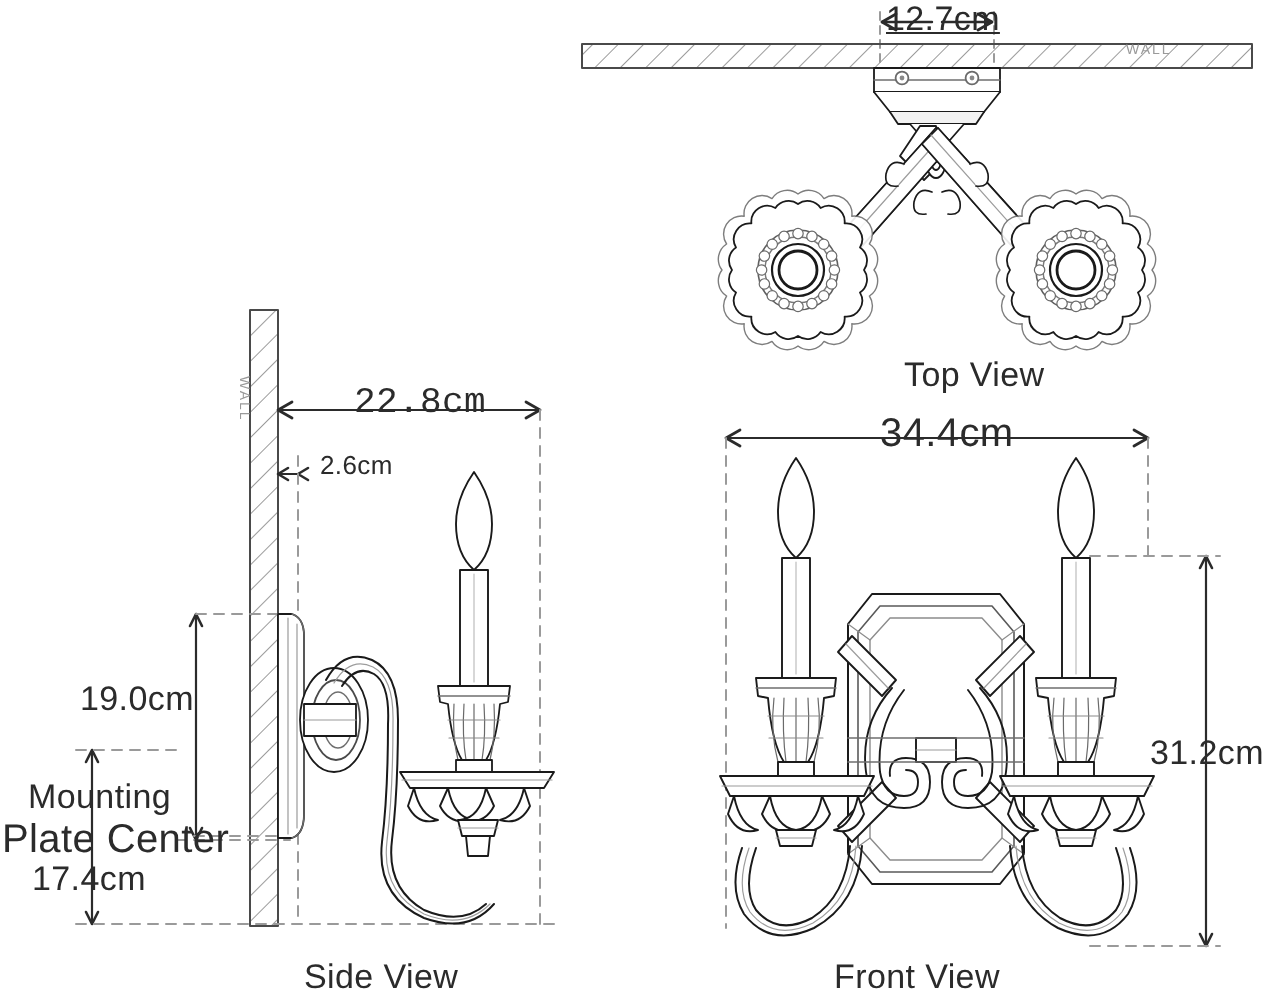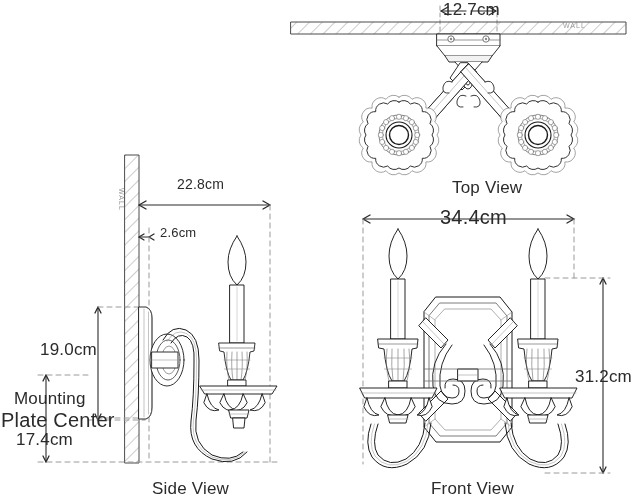--- a/index.html
+++ b/index.html
@@ -385,40 +385,40 @@
     <g stroke="#1a1a1a" stroke-width="1" fill="none">
       <path d="M511,423 Q513,448 530,459 Q547,468 558,455 Q565,444 558,424"></path>
       <path d="M505,423 Q507,452 529,464 Q551,474 564,457 Q572,444 565,424"></path>
       <path d="M508,423 Q510,450 529.5,461.5 Q549,471 561,456 Q568.5,444 561.5,424" stroke="#9d9d9d" stroke-width="0.6"></path>
     </g>
   </g>
   </g>
 </svg>
 </div>
 
-<div class="vlabel" style="left:443px;top:0px;font-size:17px;">12.7cm</div>
+<div class="vlabel" style="left:443px;top:0px;font-size:17px;text-decoration:underline;">12.7cm</div>
 
 <div class="vlabel" style="left:563px;top:22px;font-size:7px;color:#9a9a9a;letter-spacing:1px;">WALL</div>
 
 <div class="vlabel" style="left:452px;top:178px;font-size:17px;">Top View</div>
 
-<div class="vlabel" style="left:177px;top:176px;font-size:14px;">22.8cm</div>
+<div class="vlabel" style="left:177px;top:192px;font-size:18px;font-family:Liberation Mono, monospace;">22.8cm</div>
 
 <div class="vlabel" style="left:160px;top:225px;font-size:13px;">2.6cm</div>
 
 <div class="vlabel" style="left:40px;top:340px;font-size:17px;">19.0cm</div>
 
 <div class="vlabel" style="left:14px;top:389px;font-size:17px;">Mounting</div>
 
 <div class="vlabel" style="left:1px;top:409px;font-size:20px;">Plate Center</div>
 
 <div class="vlabel" style="left:16px;top:430px;font-size:17px;">17.4cm</div>
 
 <div class="vlabel" style="left:125px;top:188px;font-size:7px;color:#9a9a9a;letter-spacing:1px;
             transform:rotate(90deg);transform-origin:left top;">WALL</div>
 
 <div class="vlabel" style="left:152px;top:479px;font-size:17px;">Side View</div>
 
 <div class="vlabel" style="left:440px;top:206px;font-size:20px;">34.4cm</div>
 
 <div class="vlabel" style="left:575px;top:367px;font-size:17px;">31.2cm</div>
 
-<div class="vlabel" style="left:431px;top:479px;font-size:17px;">Front View</div>
+<div class="vlabel" style="left:417px;top:479px;font-size:17px;">Front View</div>
 
 </body></html>

